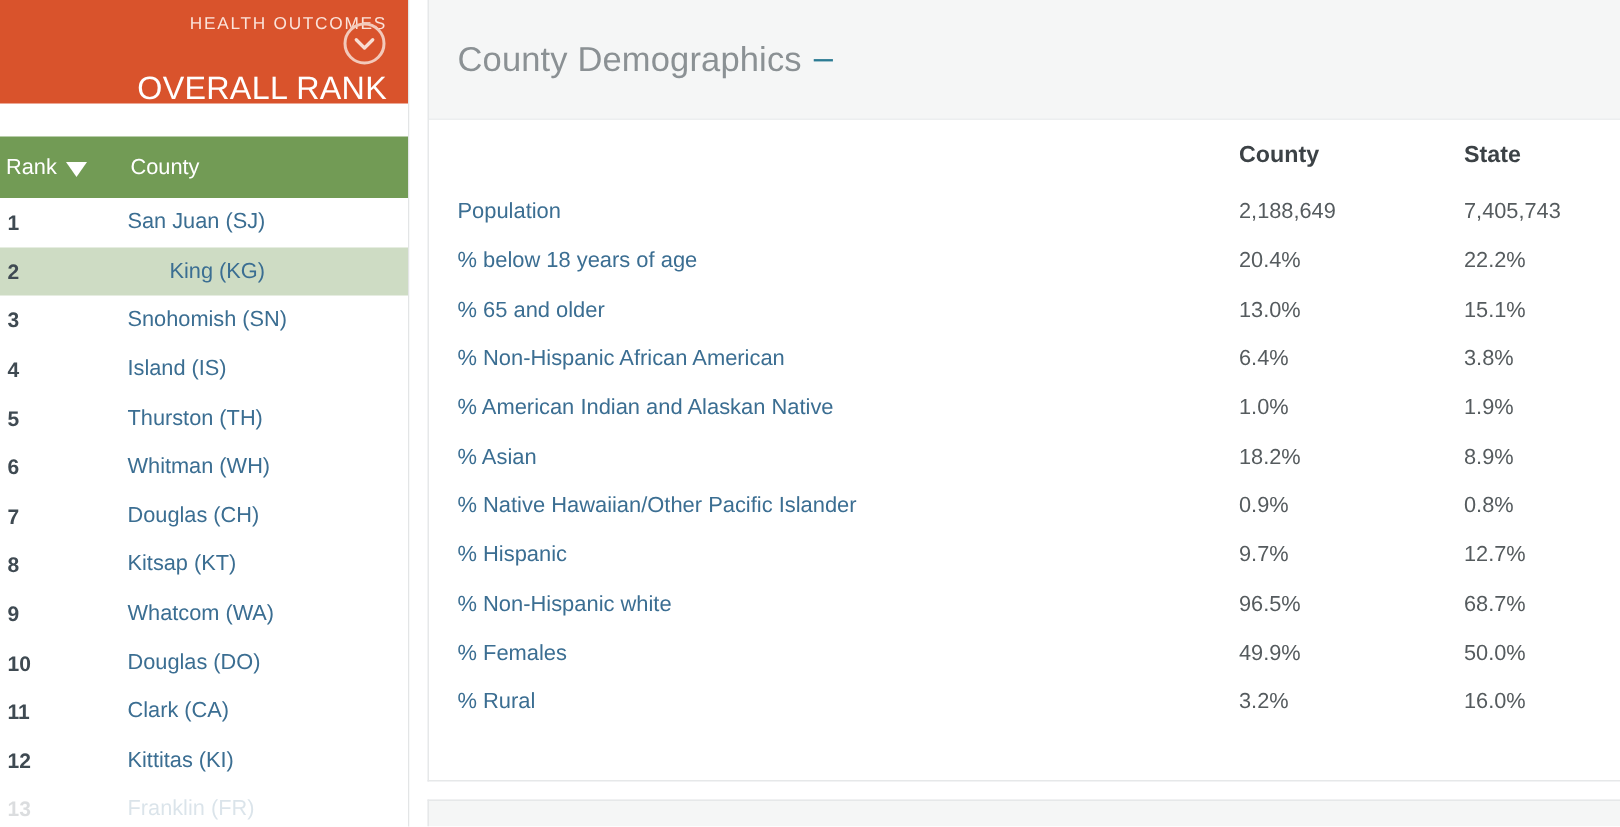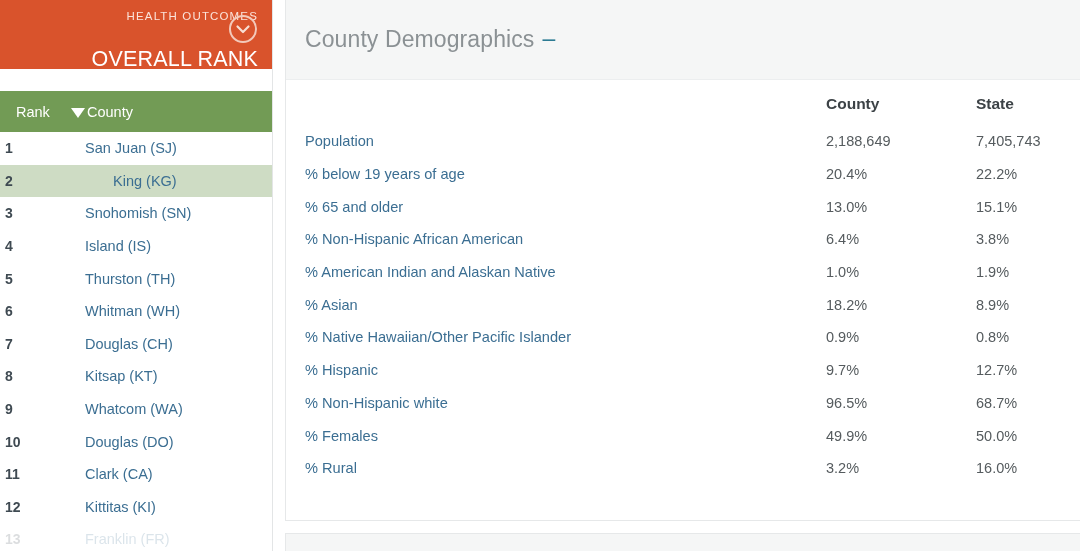--- a/index.html
+++ b/index.html
@@ -78,26 +78,25 @@
   .rank-colheader {
     background: #729b55;
     height: 41px;
     display: flex;
     align-items: center;
     color: #ffffff;
     font-size: 14.5px;
   }
   .rank-colheader .col-rank {
     width: 85px;
-    padding-left: 16px;
+    padding-left: 4px;
     box-sizing: border-box;
     display: flex;
     align-items: center;
     gap: 6px;
-    justify-content: space-between;
   }
   .rank-colheader .col-county {
     padding-left: 2px;
   }
   .sort-caret {
     display: inline-block;
     width: 0;
     height: 0;
     border-left: 7.5px solid transparent;
     border-right: 7.5px solid transparent;
@@ -342,21 +341,21 @@
             <th>State</th>
           </tr>
         </thead>
         <tbody id="demo-body">
             <tr>
               <td class="lbl">Population</td>
               <td>2,188,649</td>
               <td>7,405,743</td>
             </tr>
             <tr>
-              <td class="lbl">% below 19 years of age</td>
+              <td class="lbl">% below 18 years of age</td>
               <td>20.4%</td>
               <td>22.2%</td>
             </tr>
             <tr>
               <td class="lbl">% 65 and older</td>
               <td>13.0%</td>
               <td>15.1%</td>
             </tr>
             <tr>
               <td class="lbl">% Non-Hispanic African American</td>

